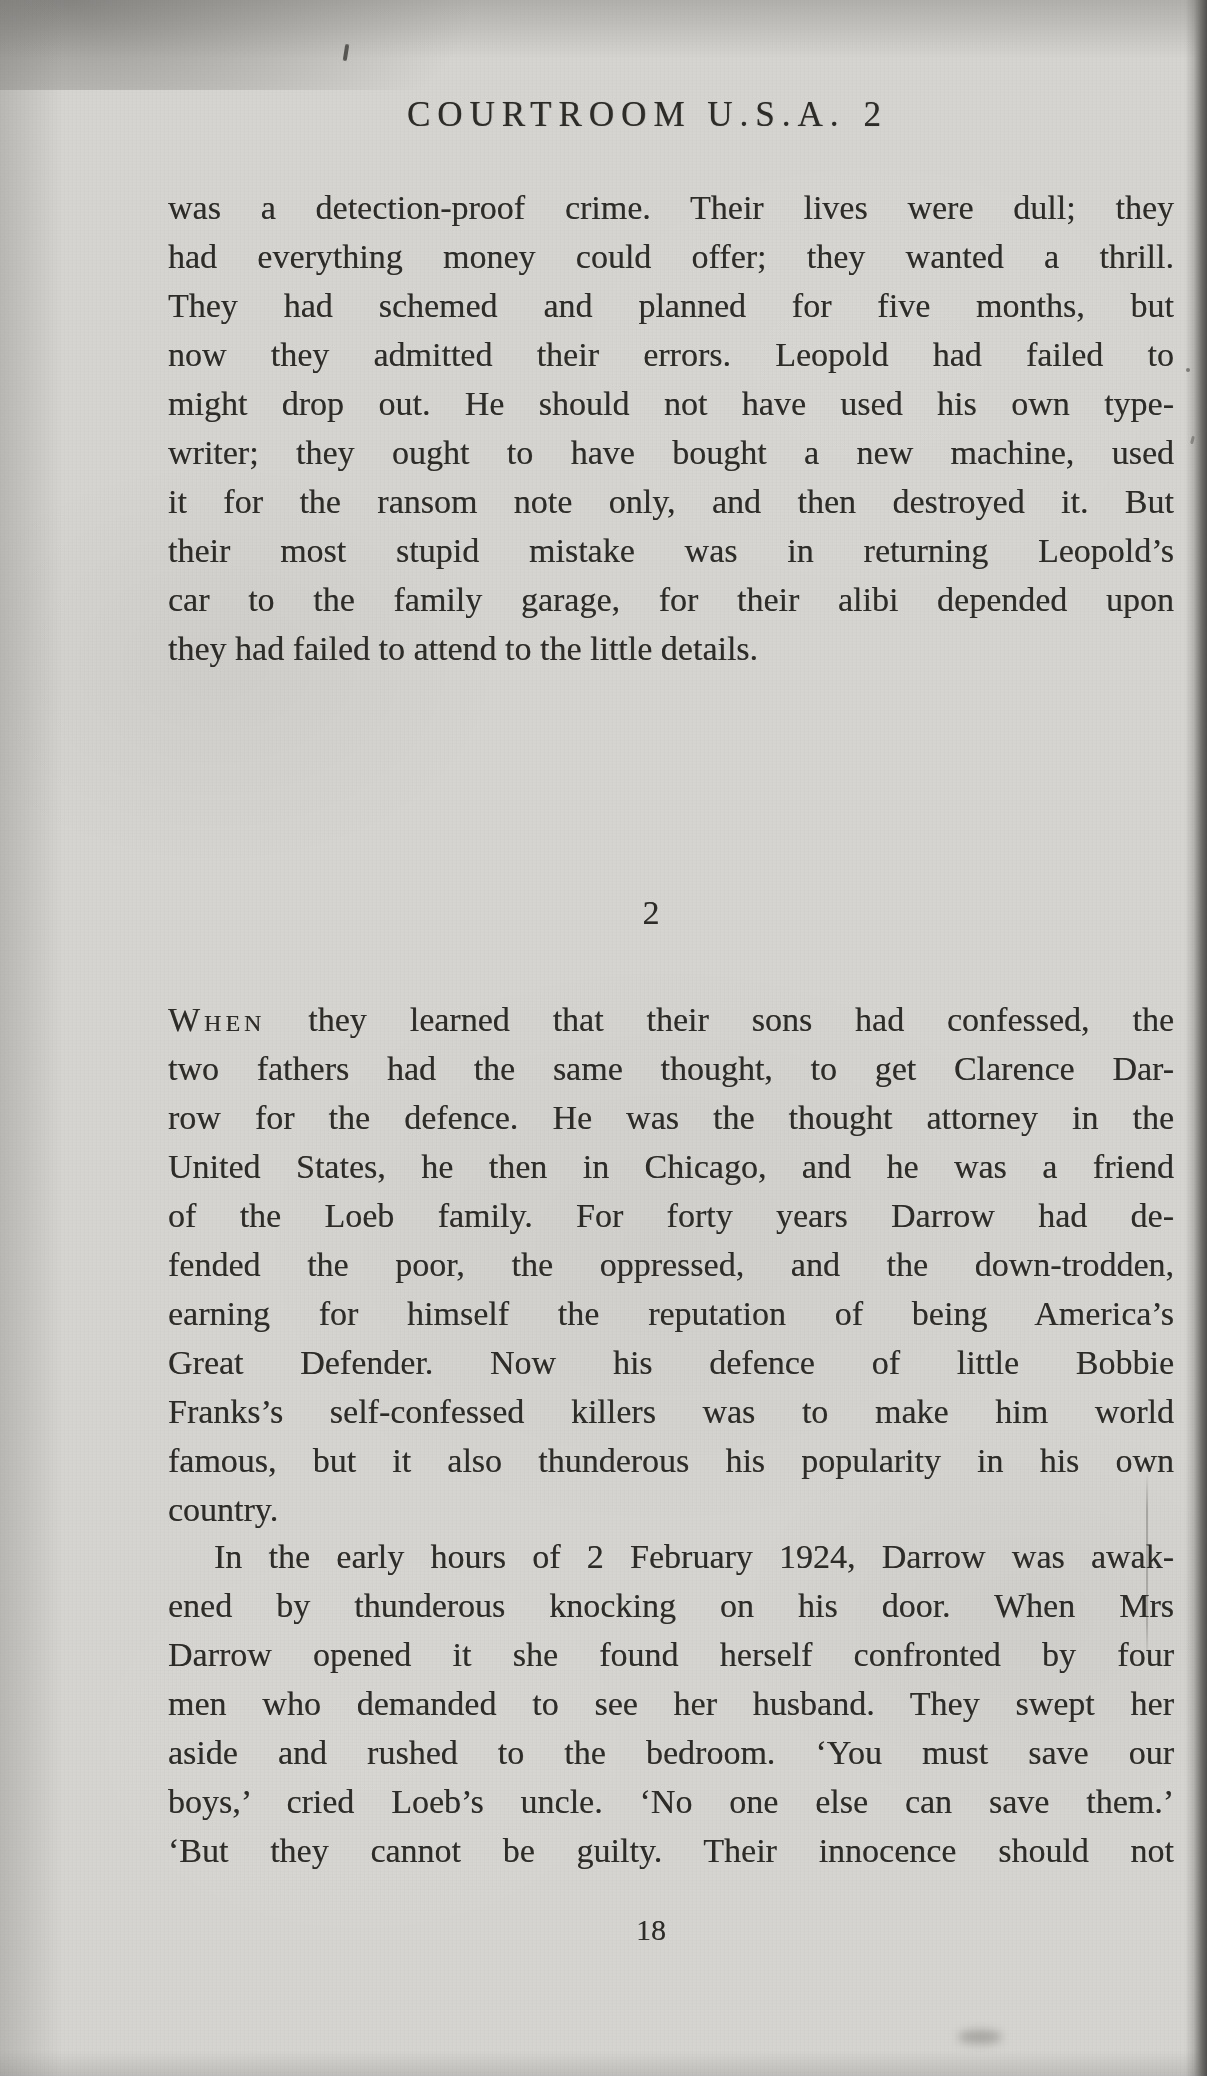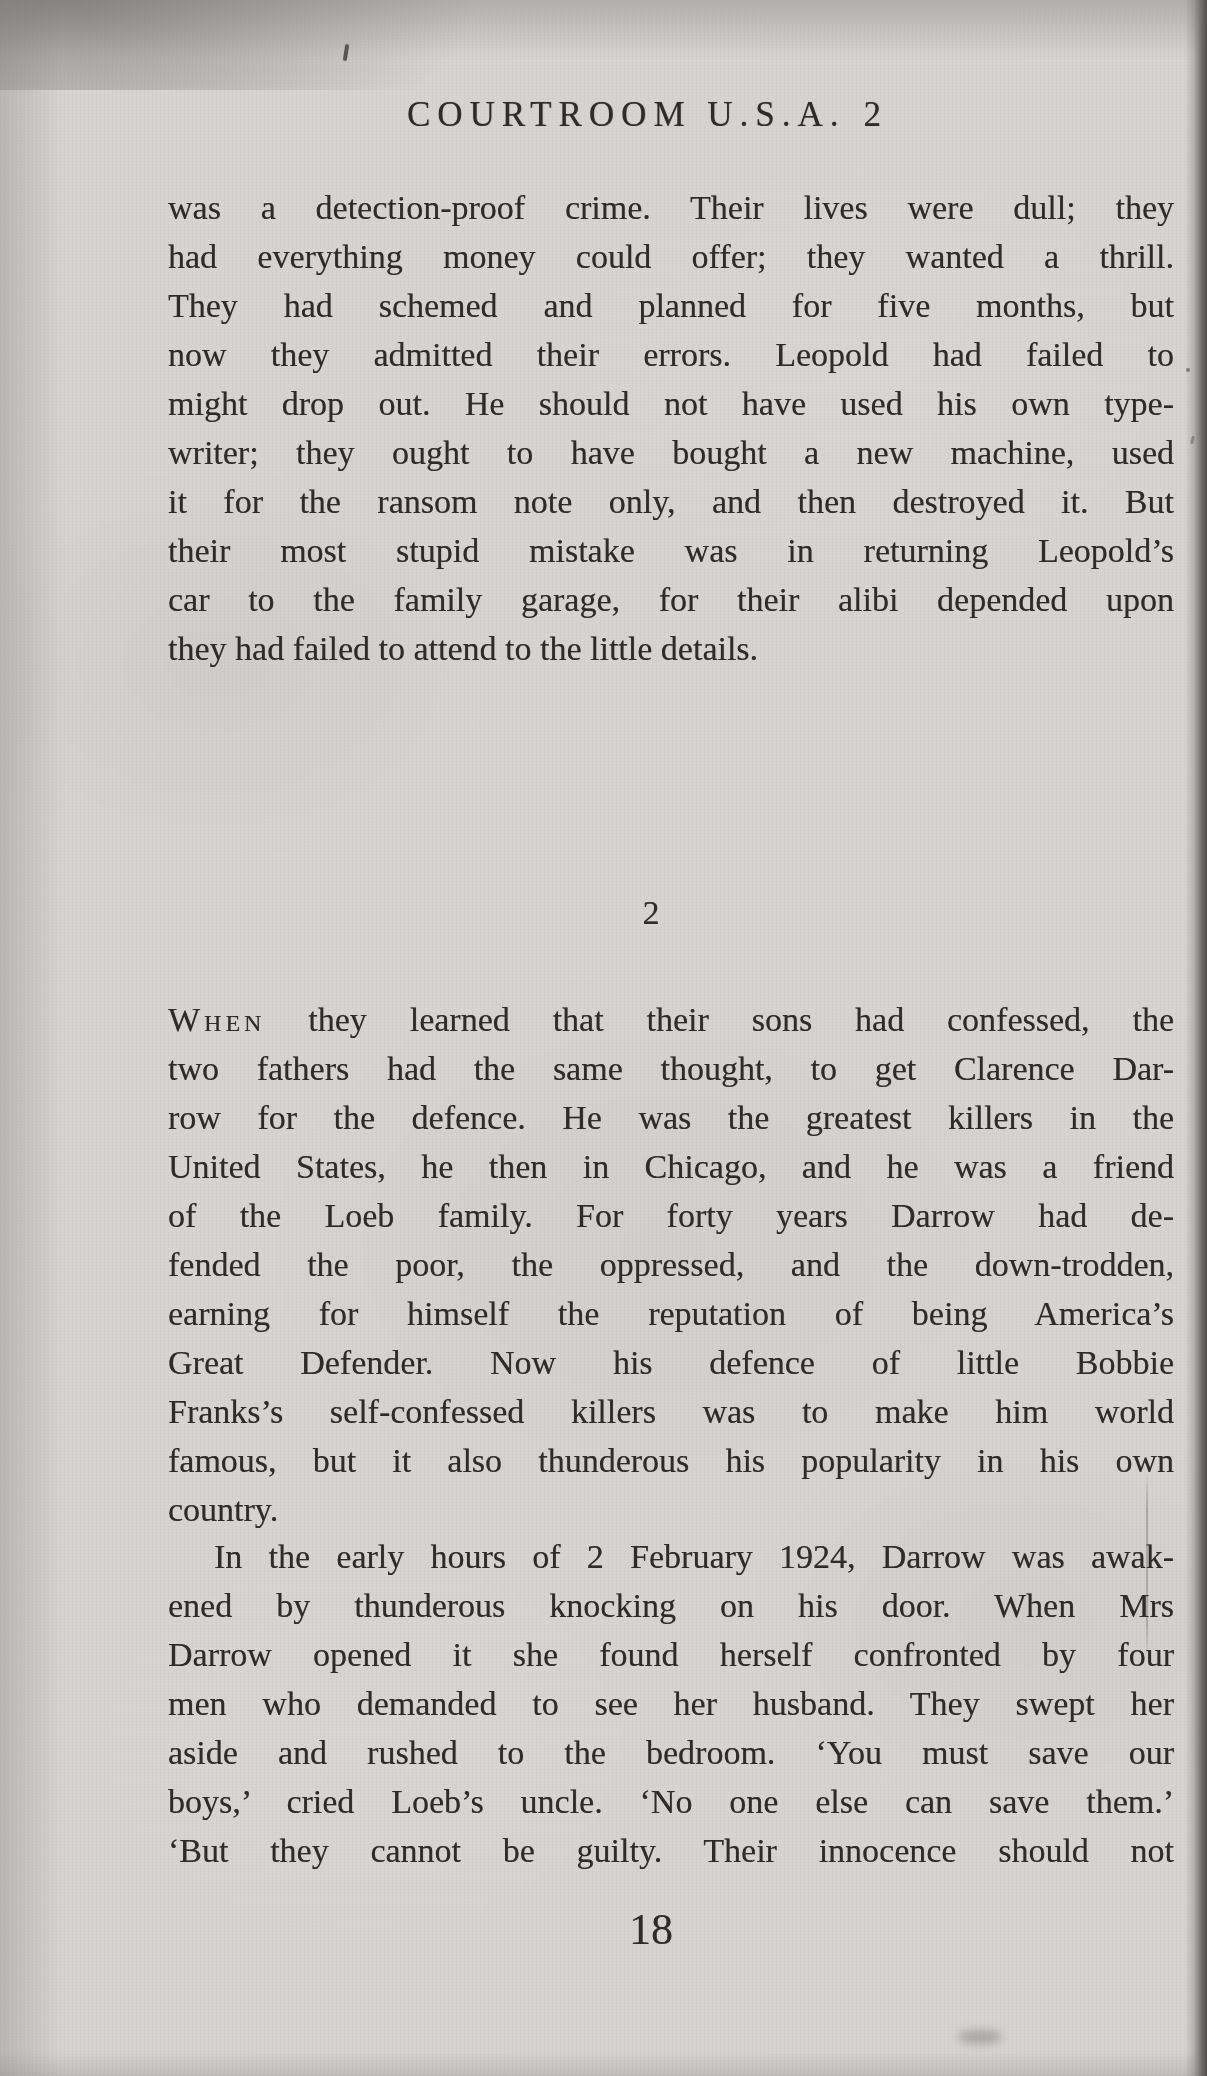--- a/index.html
+++ b/index.html
@@ -75,21 +75,21 @@
   .indent{padding-left:46px;}
   .lead-cap{letter-spacing:4px;}
   .lead-sc{font-variant:small-caps;letter-spacing:4px;}
   .section-heading{
     position:absolute;left:0;right:0;top:893px;
     text-align:center;font-size:34px;line-height:40px;
     text-shadow:0.25px 0.35px 0.6px rgba(40,39,36,0.5);
   }
   .page-number{
     position:absolute;left:0;right:0;top:1910px;
-    text-align:center;font-size:44px;line-height:40px;
+    text-align:center;font-size:30px;line-height:40px;
     text-shadow:0.25px 0.35px 0.6px rgba(40,39,36,0.5);
   }
   
   .artifact{position:absolute;pointer-events:none;}
   .tick{
     left:344px;top:44px;width:4px;height:17px;
     background:rgba(48,47,44,0.78);
     transform:rotate(9deg);
     border-radius:2px;filter:blur(0.4px);
   }
@@ -127,21 +127,21 @@
       <div class="jline">their most stupid mistake was in returning Leopold’s</div>
       <div class="jline">car to the family garage, for their alibi depended upon</div>
       <div class="endline">they had failed to attend to the little details.</div>
     </div>
 
     <div class="section-heading">2</div>
 
     <div class="para p2">
       <div class="jline"><span class="lead-cap">W</span><span class="lead-sc">hen</span> <span>they learned that their sons had confessed, the</span></div>
       <div class="jline">two fathers had the same thought, to get Clarence Dar-</div>
-      <div class="jline">row for the defence. He was the greatest killers in the</div>
+      <div class="jline">row for the defence. He was the thought attorney in the</div>
       <div class="jline">United States, he then in Chicago, and he was a friend</div>
       <div class="jline">of the Loeb family. For forty years Darrow had de-</div>
       <div class="jline">fended the poor, the oppressed, and the down-trodden,</div>
       <div class="jline">earning for himself the reputation of being America’s</div>
       <div class="jline">Great Defender. Now his defence of little Bobbie</div>
       <div class="jline">Franks’s self-confessed killers was to make him world</div>
       <div class="jline">famous, but it also thunderous his popularity in his own</div>
       <div class="endline">country.</div>
     </div>
 

